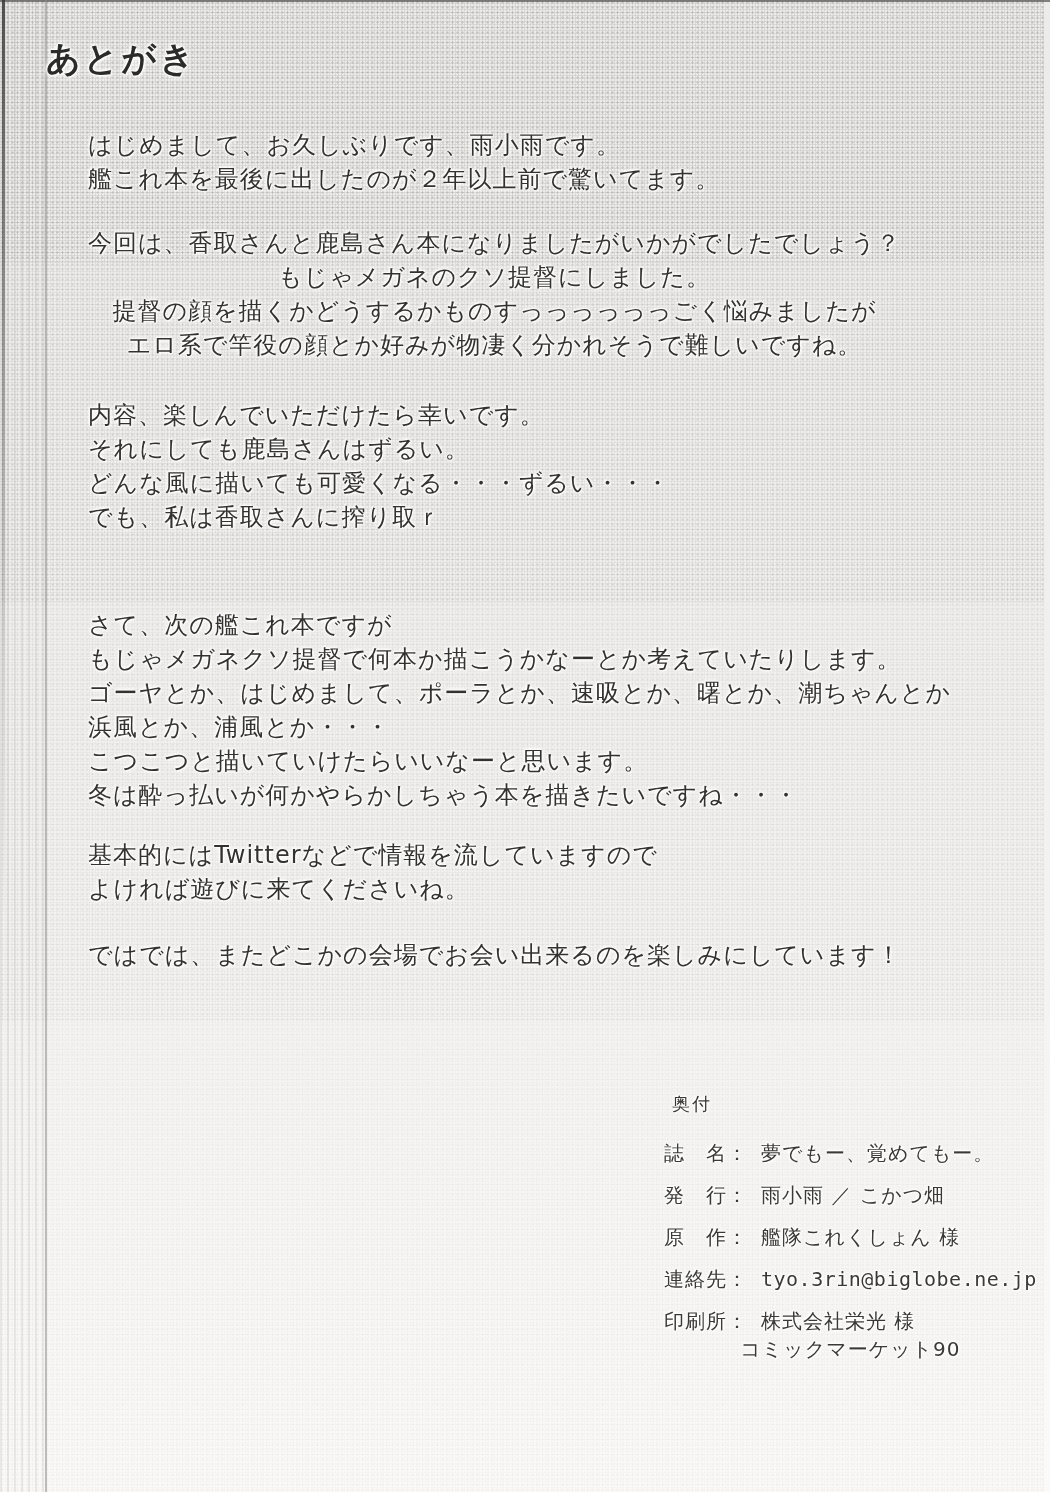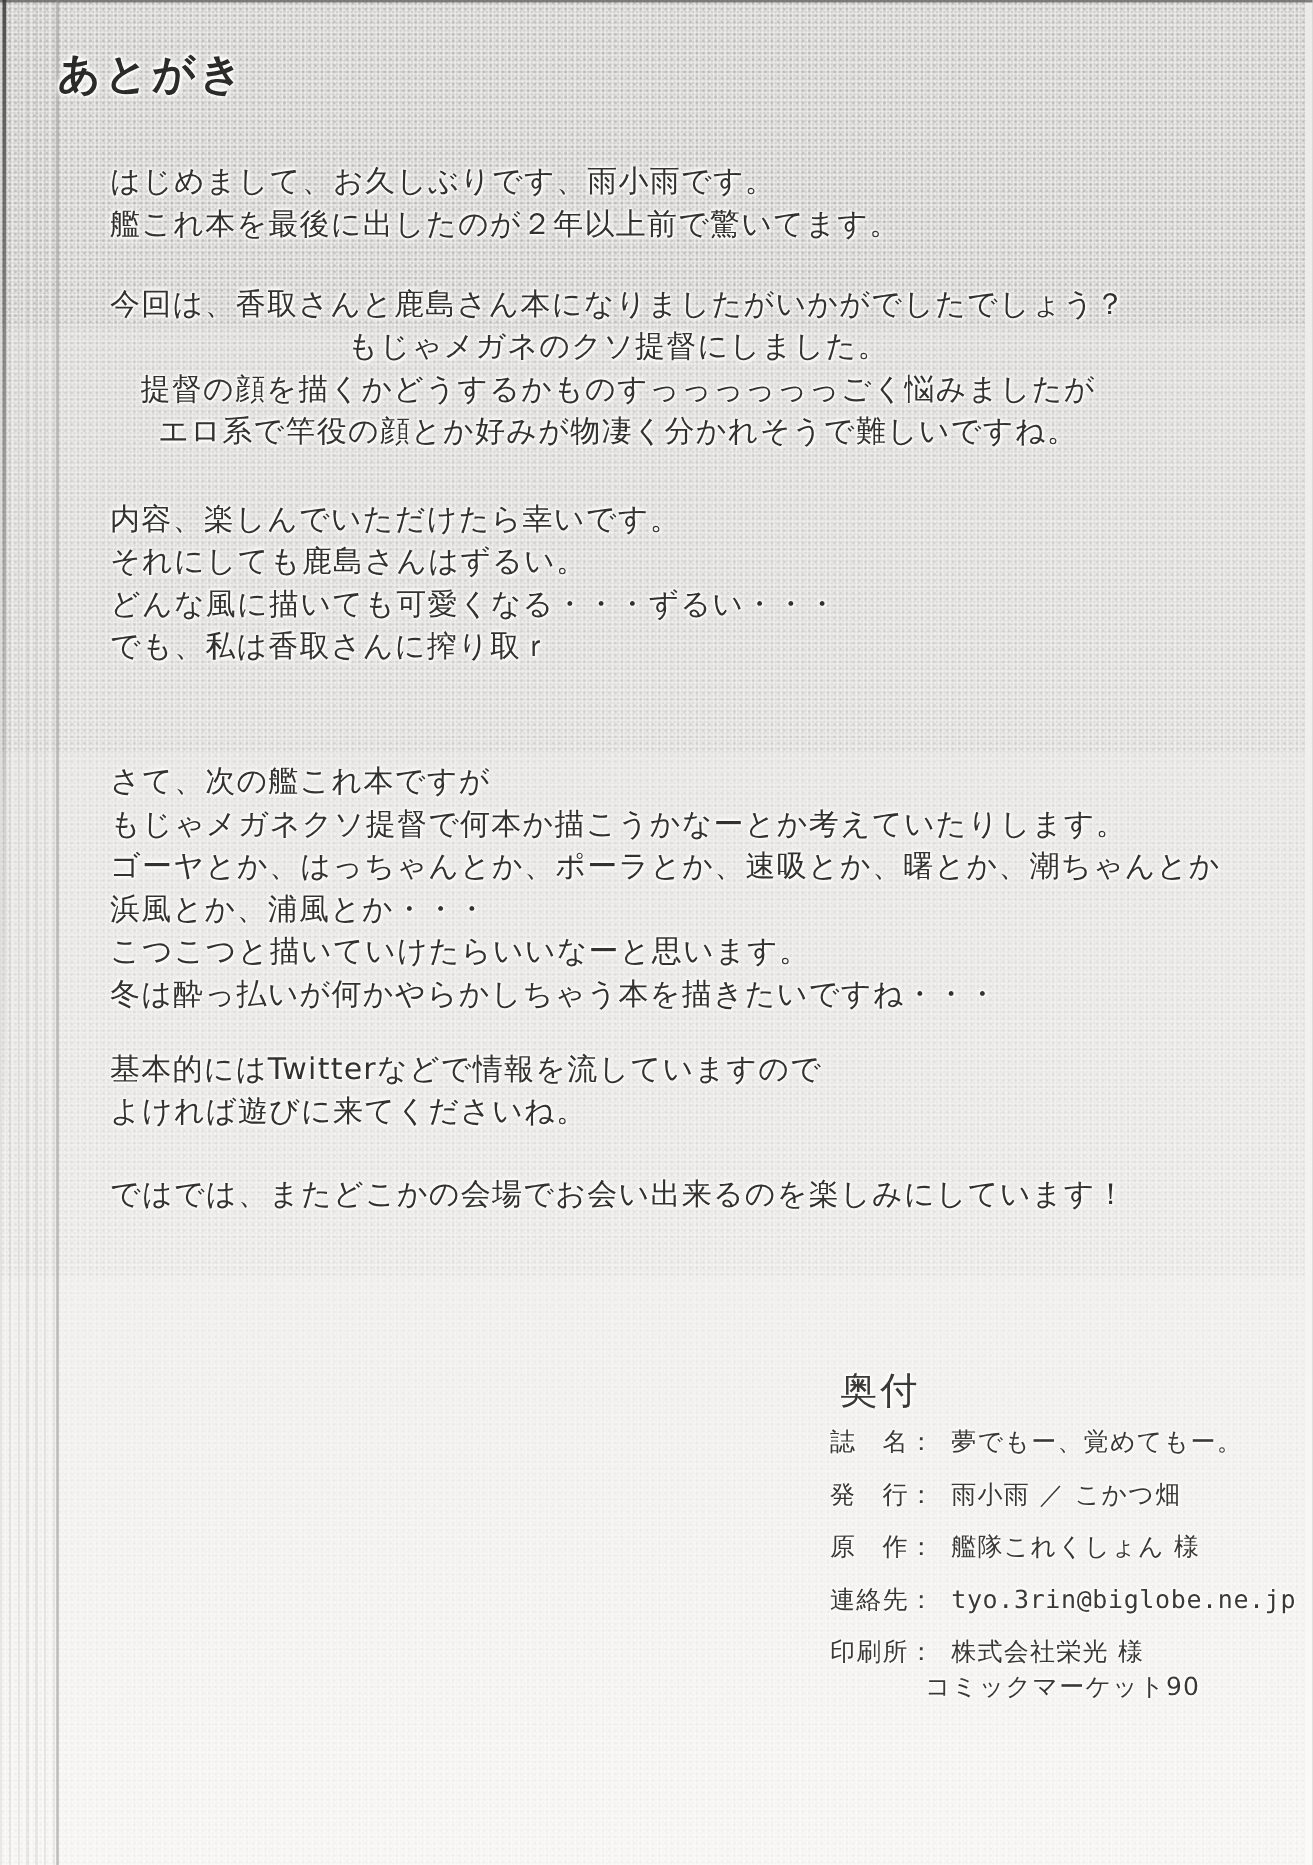--- a/index.html
+++ b/index.html
@@ -45,30 +45,30 @@
   .para .line{line-height:34px;white-space:nowrap;}
   .p0{top:128px;}
   .p1{top:226px;text-align:center;}
   .p2{top:398px;}
   .p3{top:608px;}
   .p4{top:838px;}
   .p5{top:938px;}
 
   .colophon-heading{
     position:absolute;left:672px;top:1092px;
-    font-size:30px;letter-spacing:2px;color:#3a3937;
+    font-size:18px;letter-spacing:2px;color:#3a3937;
   }
   .colophon{
     position:absolute;left:664px;top:1140px;
     font-size:20px;letter-spacing:1px;color:#3a3937;
   }
   .colophon .row{line-height:26px;margin-bottom:16px;white-space:nowrap;}
   .colophon .label{display:inline-block;min-width:97px;}
   .mono{font-family:"DejaVu Sans Mono",monospace;letter-spacing:0.5px;}
-  .event{margin-top:-14px;margin-left:76px;white-space:nowrap;}
+  .event{margin-top:-14px;white-space:nowrap;text-align:center;}
 </style>
 </head>
 <body>
 
 <div class="page">
 
   <div class="tone t1"></div>
   <div class="tone t2"></div>
   <div class="tone t3"></div>
   <div class="tone t4"></div>
@@ -96,21 +96,21 @@
   <div class="para p2 halo">
     <div class="line">内容、楽しんでいただけたら幸いです。</div>
     <div class="line">それにしても鹿島さんはずるい。</div>
     <div class="line">どんな風に描いても可愛くなる・・・ずるい・・・</div>
     <div class="line">でも、私は香取さんに搾り取ｒ</div>
   </div>
 
   <div class="para p3 halo">
     <div class="line">さて、次の艦これ本ですが</div>
     <div class="line">もじゃメガネクソ提督で何本か描こうかなーとか考えていたりします。</div>
-    <div class="line">ゴーヤとか、はっちゃんとか、ポーラとか、速吸とか、曙とか、潮ちゃんとか</div>
+    <div class="line">ゴーヤとか、はじめまして、ポーラとか、速吸とか、曙とか、潮ちゃんとか</div>
     <div class="line">浜風とか、浦風とか・・・</div>
     <div class="line">こつこつと描いていけたらいいなーと思います。</div>
     <div class="line">冬は酔っ払いが何かやらかしちゃう本を描きたいですね・・・</div>
   </div>
 
   <div class="para p4 halo">
     <div class="line">基本的にはTwitterなどで情報を流していますので</div>
     <div class="line">よければ遊びに来てくださいね。</div>
   </div>
 

